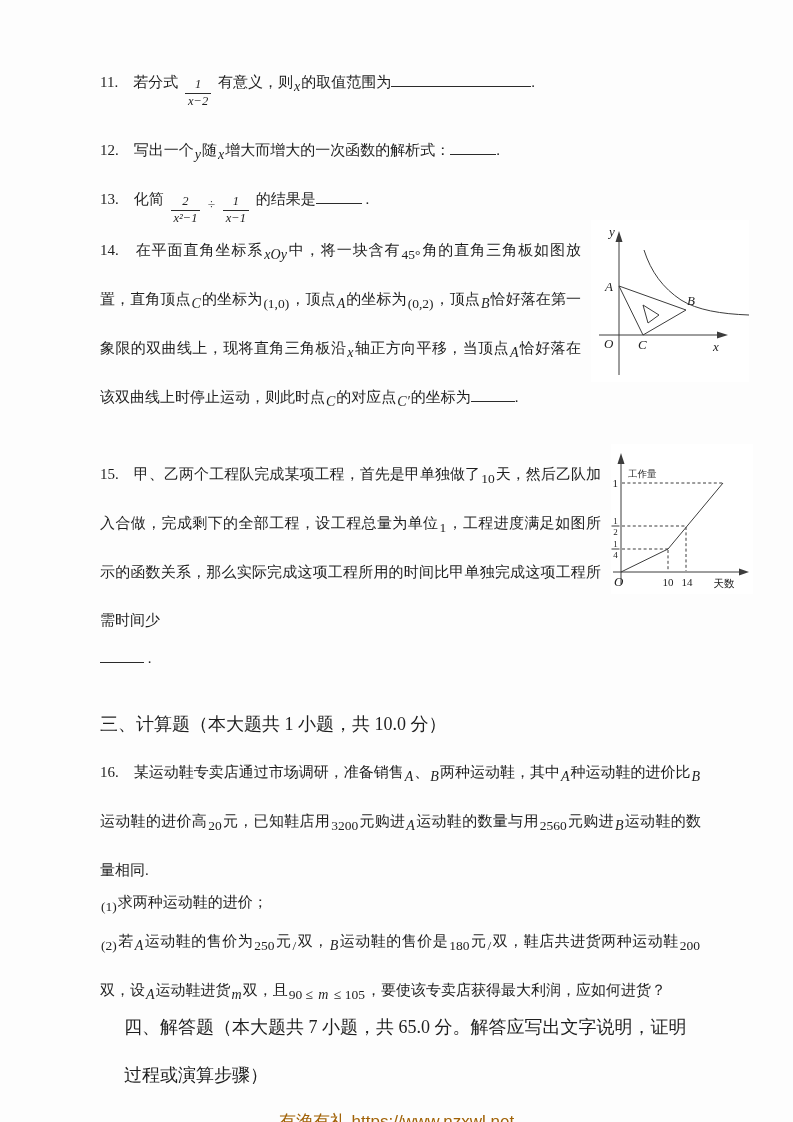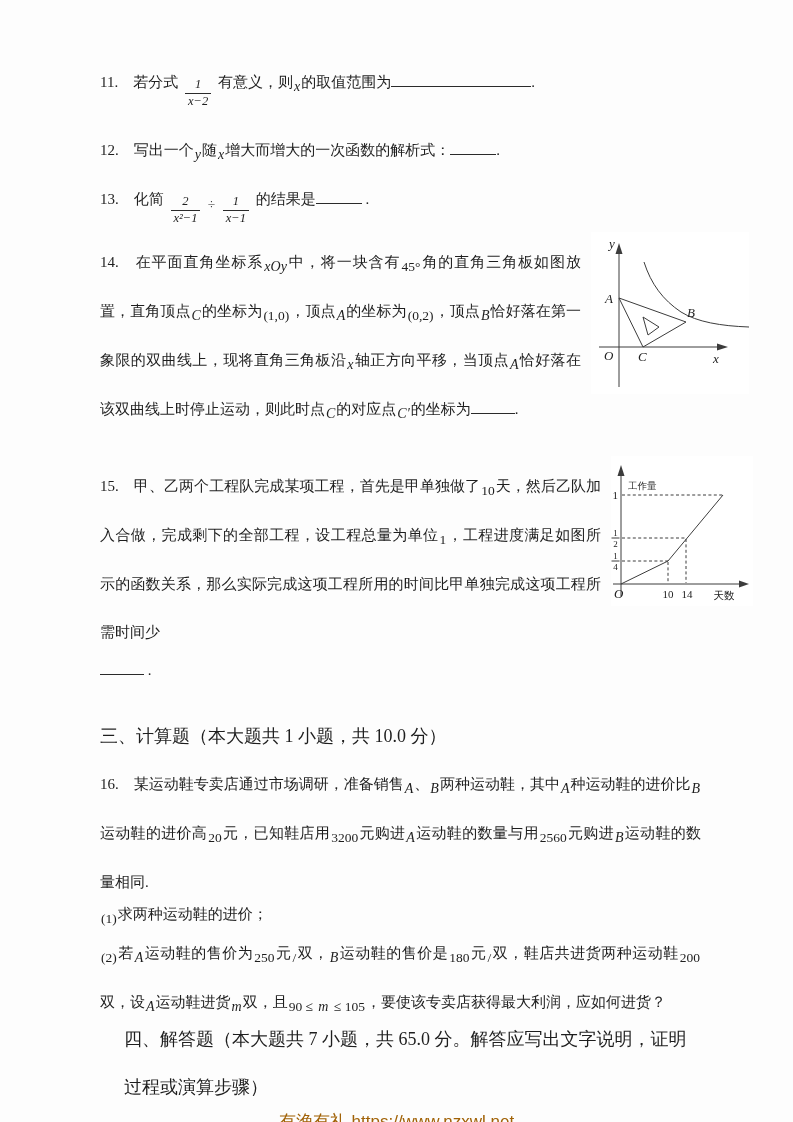--- a/index.html
+++ b/index.html
@@ -16,21 +16,21 @@
   .mn{font-family:"Liberation Serif","DejaVu Serif",serif;
       font-size:13.5px;position:relative;top:4px;padding:0 1px;}
   .blank{display:inline-block;height:17px;border-bottom:1px solid #2a2a2a;}
   .frac{display:inline-block;vertical-align:-18px;text-align:center;
         font-family:"Liberation Serif","DejaVu Serif",serif;font-style:italic;
         font-size:12.5px;line-height:1.25;margin:0 3px;}
   .frac .num{display:block;padding:0 3px;border-bottom:1px solid #2a2a2a;}
   .frac .den{display:block;padding:0 3px;text-align:center;}
   .sec{font-size:18px;line-height:48px;margin:0;}
   #q11{margin-bottom:16px;}
-  #q13{margin-bottom:12px;}
+  #q13{margin-bottom:0;}
   #q14{margin-bottom:28px;}
   #q15-blank{margin-top:-10px;}
   #sec-calc{margin-top:18px;}
   #q16-p1{margin-top:-16px;}
   #q16-p2{margin-top:-10px;}
   #sec-answer{margin-top:-12px;margin-left:24px;}
   .figwrap{float:right;background:#fff;}
   #fig14{margin:-6px -48px 4px 10px;}
   #fig15{margin:-6px -52px 15px 10px;}
   svg{display:block;}

